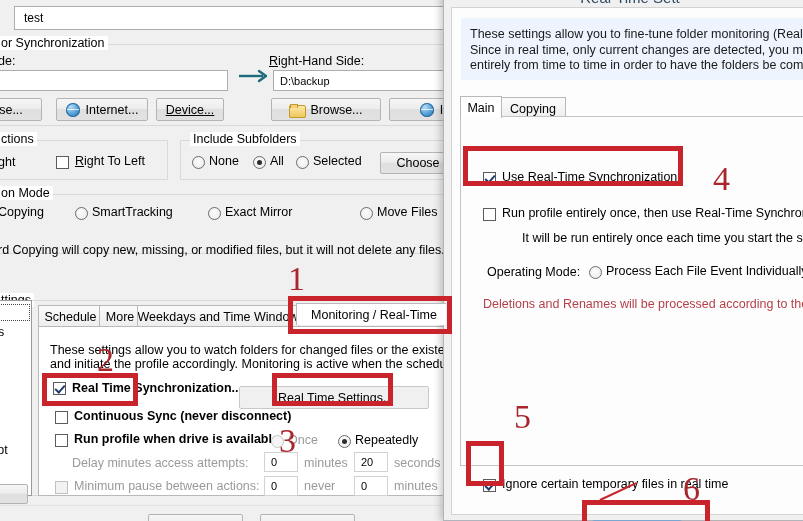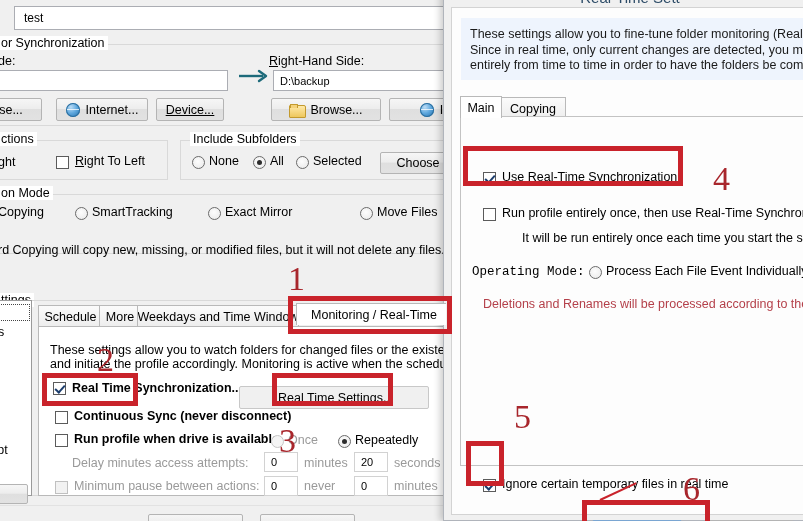--- a/index.html
+++ b/index.html
@@ -298,21 +298,21 @@
 
     <div id="dialog-tabpage"></div>
 
     <div class="cb checked" style="left:31px;top:164px;"></div>
     <div class="lbl" style="left:50px;top:162px;">Use Real-Time Synchronization</div>
 
     <div class="cb" style="left:31px;top:200px;"></div>
     <div class="lbl" style="left:50px;top:198px;">Run profile entirely once, then use Real-Time Synchronizati</div>
     <div class="lbl" style="left:70px;top:223px;">It will be run entirely once each time you start the schedule</div>
 
-    <div class="lbl" style="left:20px;top:257px;font-family:Liberation Mono, monospace;">Operating Mode:</div>
+    <div class="lbl" style="left:35px;top:257px;">Operating Mode:</div>
     <div class="rb" style="left:137px;top:258px;"></div>
     <div class="lbl" style="left:154px;top:256px;">Process Each File Event Individually</div>
 
     <div class="lbl" style="left:31px;top:289px;color:#b4404a;">Deletions and Renames will be processed according to the Exa</div>
 
     <div class="cb checked" style="left:31px;top:471px;"></div>
     <div class="lbl" style="left:50px;top:469px;">Ignore certain temporary files in real time</div>
 
     <div class="btn" style="left:140px;top:512px;width:90px;height:24px;border-color:#7aa6d2;"></div>
     <div class="btn" style="left:252px;top:512px;width:90px;height:24px;"></div>

